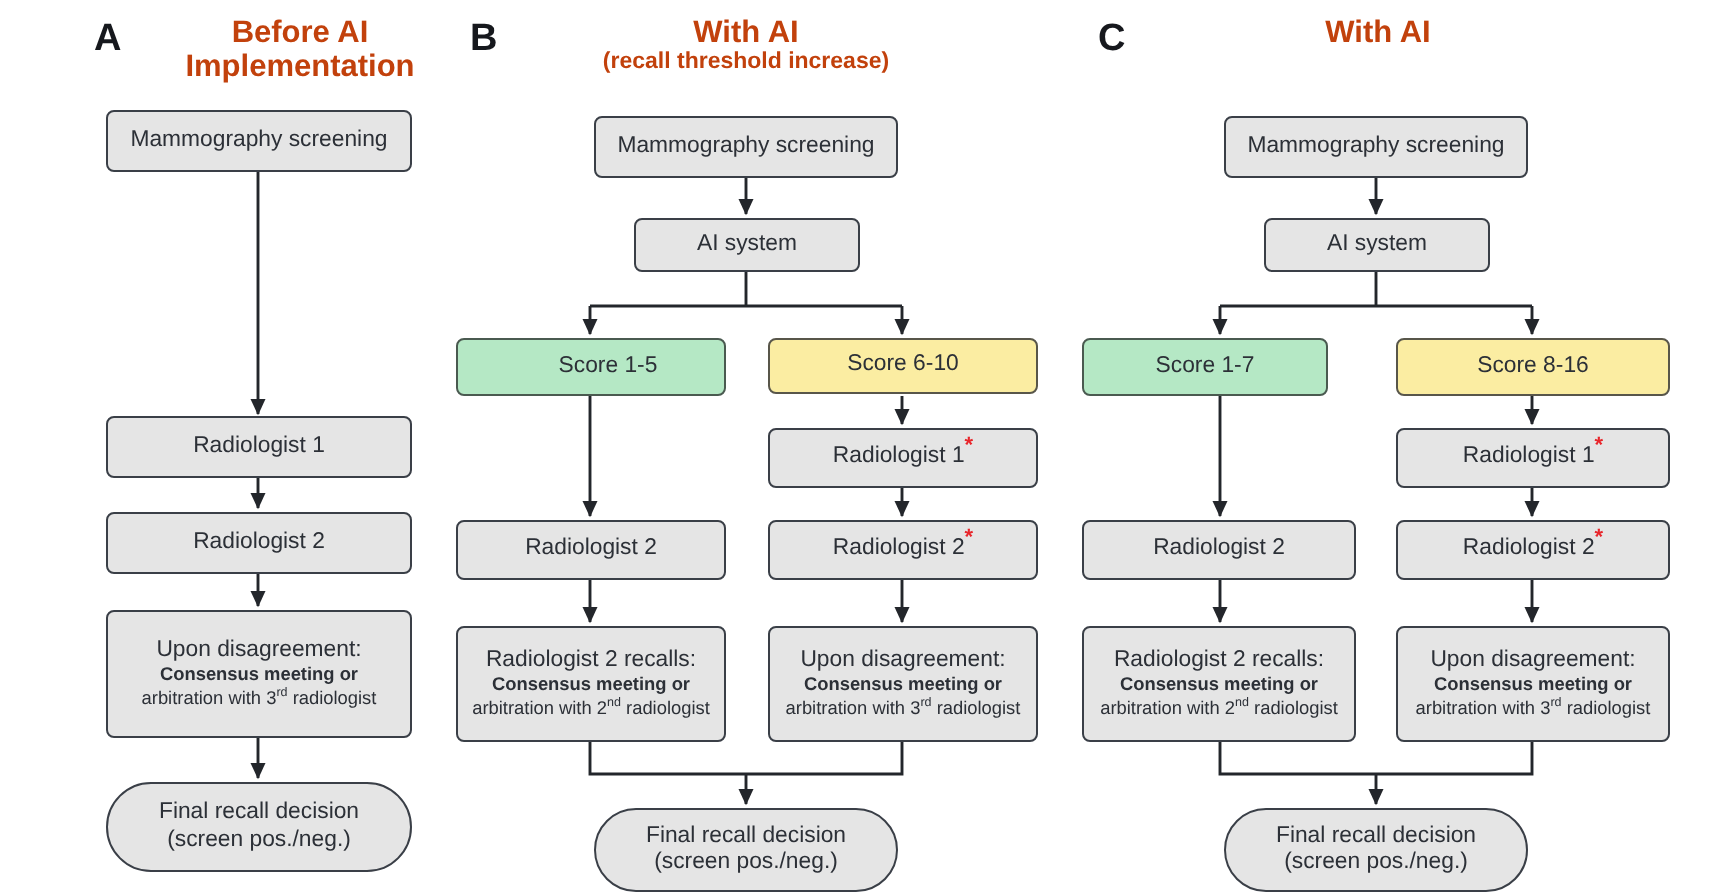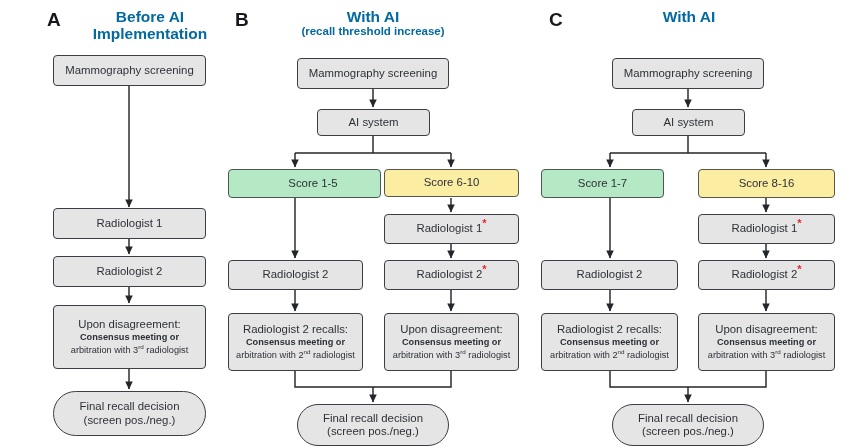--- a/index.html
+++ b/index.html
@@ -25,21 +25,21 @@
     position: absolute;
     font-size: 19px;
     font-weight: bold;
     color: #16181d;
     line-height: 1;
   }
   .panel-title {
     position: absolute;
     text-align: center;
     font-weight: bold;
-    color: #0369a1;
+    color: #c2410c;
     line-height: 1.12;
   }
   .panel-title .t-main { font-size: 15.5px; display: block; }
   .panel-title .t-sub  { font-size: 11.5px; display: block; }
 
   
   .node {
     position: absolute;
     box-sizing: border-box;
     border: 1.3px solid #3a3f47;
@@ -168,21 +168,21 @@
   </div>
 
   <div class="node" style="left:297px; top:58px; width:152px; height:31px;">
     <span class="line1">Mammography screening</span>
   </div>
 
   <div class="node" style="left:317px; top:109px; width:113px; height:27px;">
     <span class="line1">AI system</span>
   </div>
 
-  <div class="node green" style="left:228px; top:169px; width:153px; height:29px;padding-left:20px;">
+  <div class="node green" style="left:228px; top:169px; width:135px; height:29px;padding-left:20px;">
     <span class="line1">Score 1-5</span>
   </div>
 
   <div class="node yellow" style="left:384px; top:169px; width:135px; height:28px;">
     <span class="line1">Score 6-10</span>
   </div>
 
   <div class="node" style="left:384px; top:214px; width:135px; height:30px;">
     <span class="line1"><span>Radiologist 1</span><span class="star">*</span></span>
   </div>

